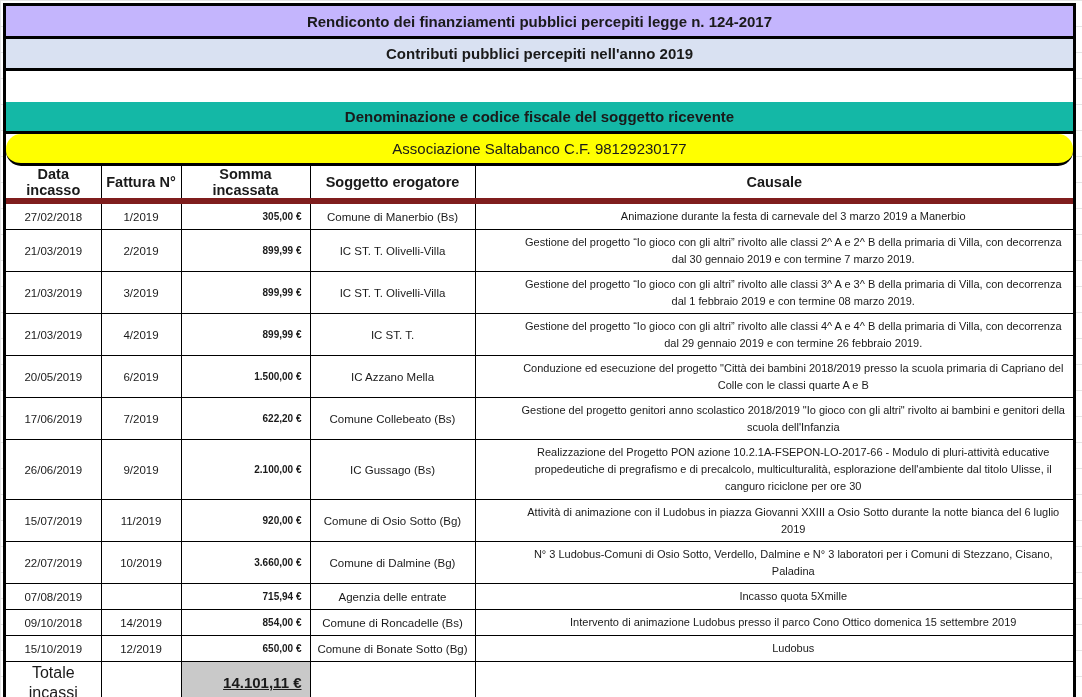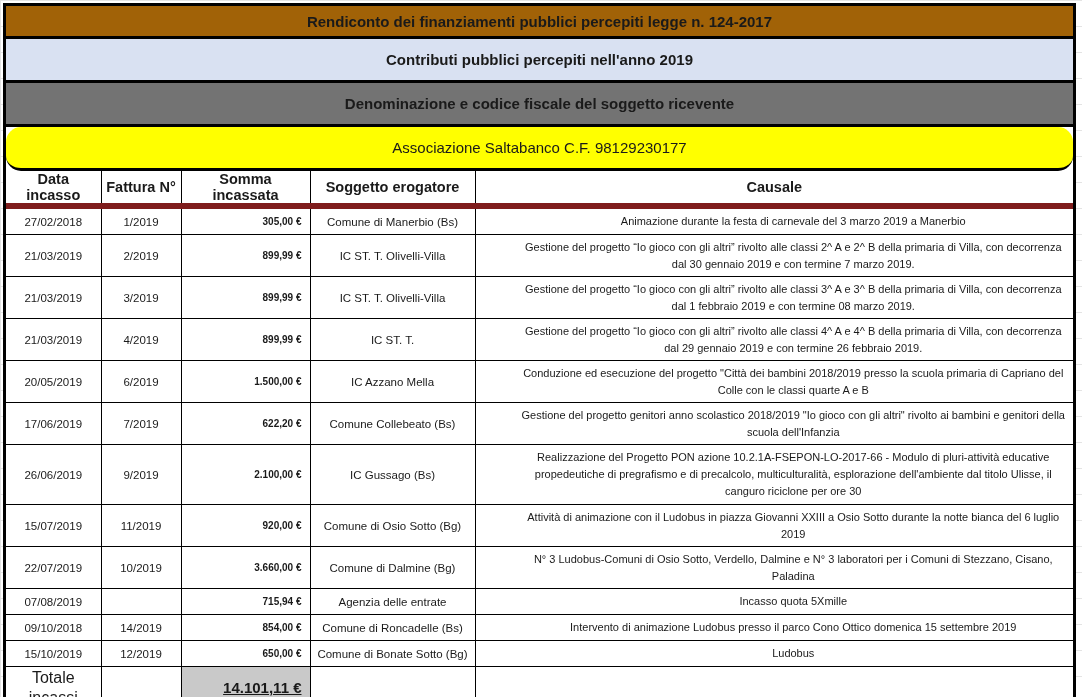--- a/index.html
+++ b/index.html
@@ -11,27 +11,27 @@
       linear-gradient(#e4e4e4 1px, transparent 1px),
       linear-gradient(90deg, #e4e4e4 1px, transparent 1px);
     background-size: 1082px 26px, 1082px 697px;
   }
   .sheet {
     position: absolute; left: 3px; top: 3px; width: 1073px;
     border: 3px solid #000; box-sizing: border-box;
     background: #fff;
   }
   .banner {
-    height: 44px; display: flex; align-items: center; justify-content: center;
+    height: 32px; display: flex; align-items: center; justify-content: center;
     font-size: 15px; font-weight: bold; border-bottom: 3px solid #000;
     box-sizing: border-box;
   }
-  .banner.b1 { background: #a16207; height: 33px; }
+  .banner.b1 { background: #c4b5fd; height: 33px; }
   .banner.b2 { background: #d9e1f2; }
-  .banner.b3 { background: #737373; }
+  .banner.b3 { background: #14b8a6; margin-top: 31px; }
   .banner.b4 { background: #ffff00; font-weight: normal; border-radius: 15px; }
   table { border-collapse: collapse; width: 100%; table-layout: fixed; }
   th, td {
     border: 1px solid #000; font-size: 11.5px; text-align: center;
     padding: 0 4px; line-height: 16px; overflow: hidden;
   }
   th { font-size: 14.5px; font-weight: bold; height: 30px; border-bottom: 6px solid #7f1d1d; border-top: none; }
   th:first-child, td:first-child { border-left: none; }
   th:last-child, td:last-child { border-right: none; margin-left: 8px; }
   td.amount { text-align: right; font-weight: bold; padding-right: 8px; font-size: 10px; }

